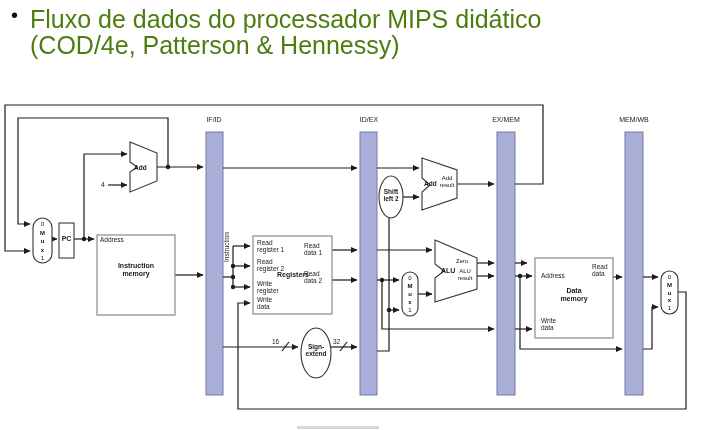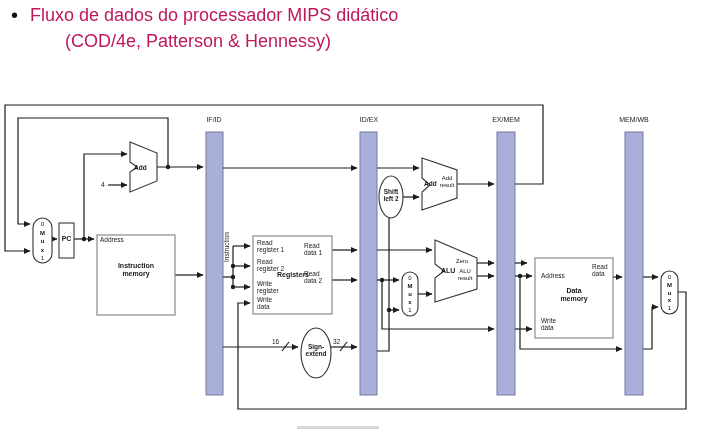--- a/index.html
+++ b/index.html
@@ -1,20 +1,20 @@
 <!DOCTYPE html>
 <html><head>
 <meta charset="utf-8">
 <style>
   html,body{margin:0;padding:0;background:#ffffff;}
   .slide{position:relative;width:718px;height:430px;background:#fff;overflow:hidden;
          font-family:"Liberation Sans",sans-serif;}
   .bullet{position:absolute;left:11px;top:4px;font-size:20px;color:#0d0d0d;}
-  .title-line{position:absolute;left:30px;font-size:18px;color:#be185d;letter-spacing:0;}
-  .t1{top:5px;} .t2{top:31px;margin-left:35px;}
+  .title-line{position:absolute;left:30px;font-size:25px;color:#4d7c0f;letter-spacing:0;}
+  .t1{top:5px;} .t2{top:31px;}
   .diagram{position:absolute;left:0;top:0;width:718px;height:430px;}
   svg.wires{position:absolute;left:0;top:0;}
   .lbl{position:absolute;font-size:6.5px;line-height:1.12;color:#1a1a1a;}
   .b{font-weight:bold;}
   .c{text-align:center;}
   .s6{font-size:6px;} .s7{font-size:7px;}
   .rot{position:absolute;left:223px;top:262px;font-size:6.5px;color:#1a1a1a;
        transform-origin:0 0;transform:rotate(-90deg);white-space:nowrap;}
   .mux-stack{position:absolute;display:flex;flex-direction:column;justify-content:space-between;
              align-items:center;font-size:6px;color:#111;}

